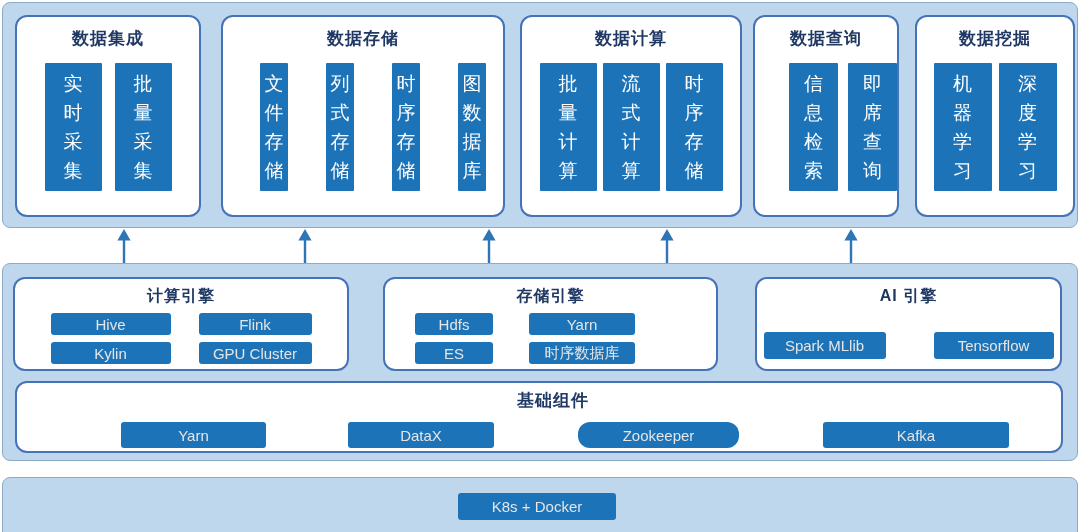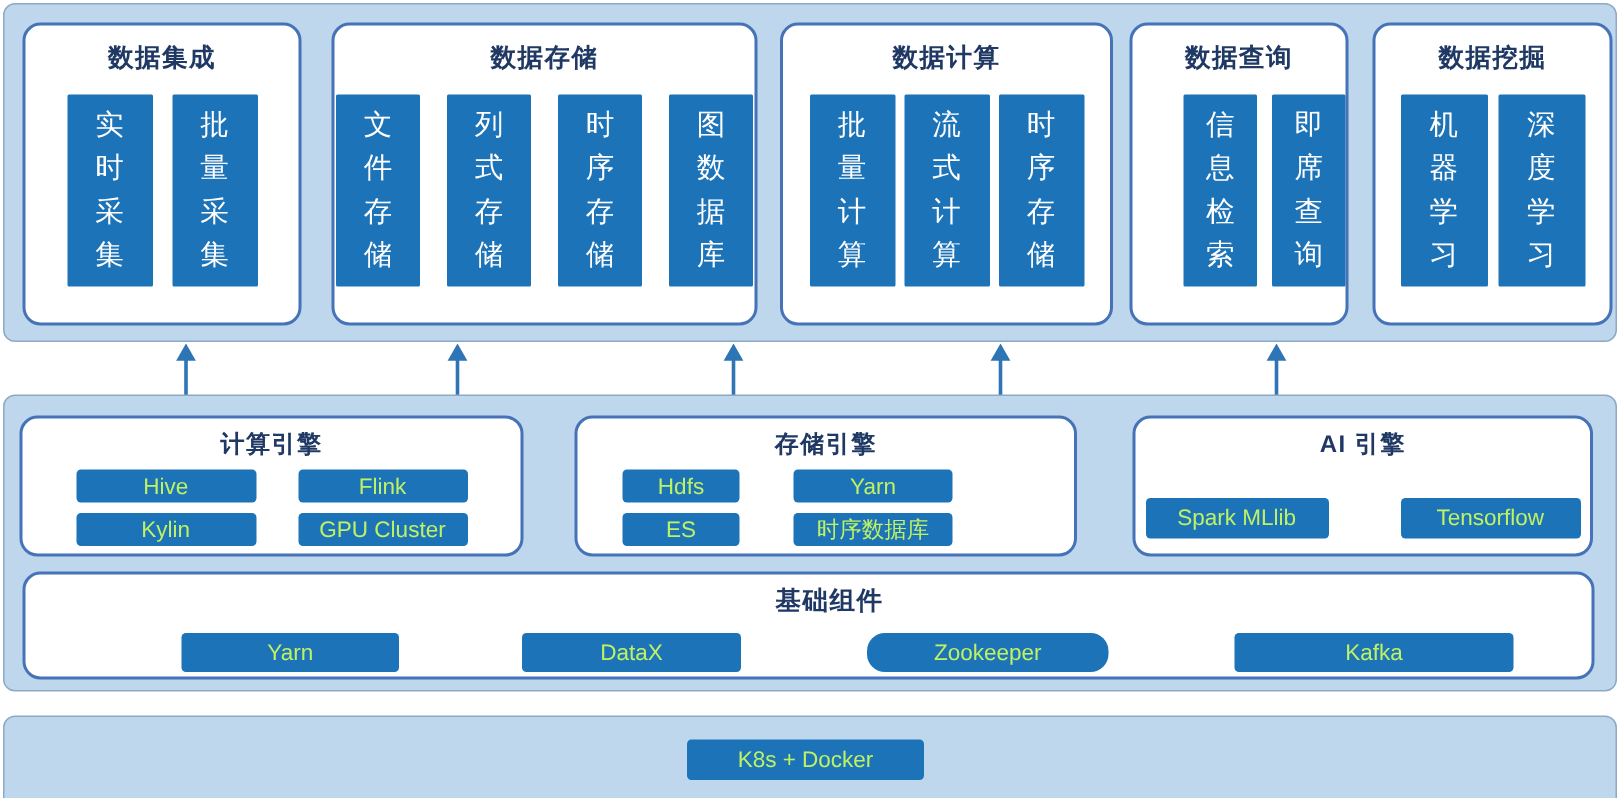--- a/index.html
+++ b/index.html
@@ -39,42 +39,42 @@
     margin-top:10px; text-align:center; font-size:17px; font-weight:600;
     letter-spacing:1px; color:var(--navy,#1f3864);
   }
   .cards { display:flex; justify-content:center; margin-top:13px; }
   .g1 .cards { gap:13px; } .g2 .cards { gap:18px; } .g3 .cards { gap:6px; }
   .g4 .cards { gap:10px;padding-left:34px; } .g5 .cards { gap:7px; }
   .vcard {
     height:128px; background:var(--card-blue,#1d73b7);
     display:flex; align-items:center; justify-content:center; border-radius:1px;
   }
-  .g1 .vcard { width:57px; } .g2 .vcard { width:56px; } .g3 .vcard { width:57px; }
+  .g1 .vcard { width:57px; } .g2 .vcard { width:28px;margin-left:20px; } .g3 .vcard { width:57px; }
   .g4 .vcard { width:58px; } .g5 .vcard { width:58px; }
   .vtext {
     width:1.15em; font-size:19px; line-height:29px; color:#ffffff;
     text-align:center; word-break:break-all; font-weight:500;
   }
 
   
   .arrow { position:absolute; top:229px; width:14px; height:39px; color:var(--arrow-blue,#2e75b6); }
   .a1{left:117px} .a2{left:298px} .a3{left:482px} .a4{left:660px} .a5{left:844px}
 
   
   .engine { top:13px; height:94px; }
   .e1 { left:10px;  width:336px; }
   .e2 { left:380px; width:335px; }
   .e3 { left:752px; width:307px; }
   .engine-title {
     margin-top:7px; text-align:center; font-size:16px; font-weight:600;
     letter-spacing:1px; color:var(--navy,#1f3864);
   }
   .btn {
-    background:var(--card-blue,#1d73b7); color:#bef264; font-size:15px;
+    background:var(--card-blue,#1d73b7); color:#e5e5e5; font-size:15px;
     display:flex; align-items:center; justify-content:center; border-radius:3px;
   }
   .btn-grid { display:grid; margin-top:6px; row-gap:7px; }
   .e1 .btn-grid { grid-template-columns:120px 113px; column-gap:28px; justify-content:center; }
   .e2 .btn-grid { grid-template-columns:78px 106px;  column-gap:36px; justify-content:start; padding-left:30px; }
   .e1 .btn, .e2 .btn { height:22px; }
   .e3 .btn-row { display:flex; justify-content:center; gap:48px; margin-top:25px; }
   .e3 .btn { height:27px; }
   .ai-b1 { width:122px; } .ai-b2 { width:120px; }
 

